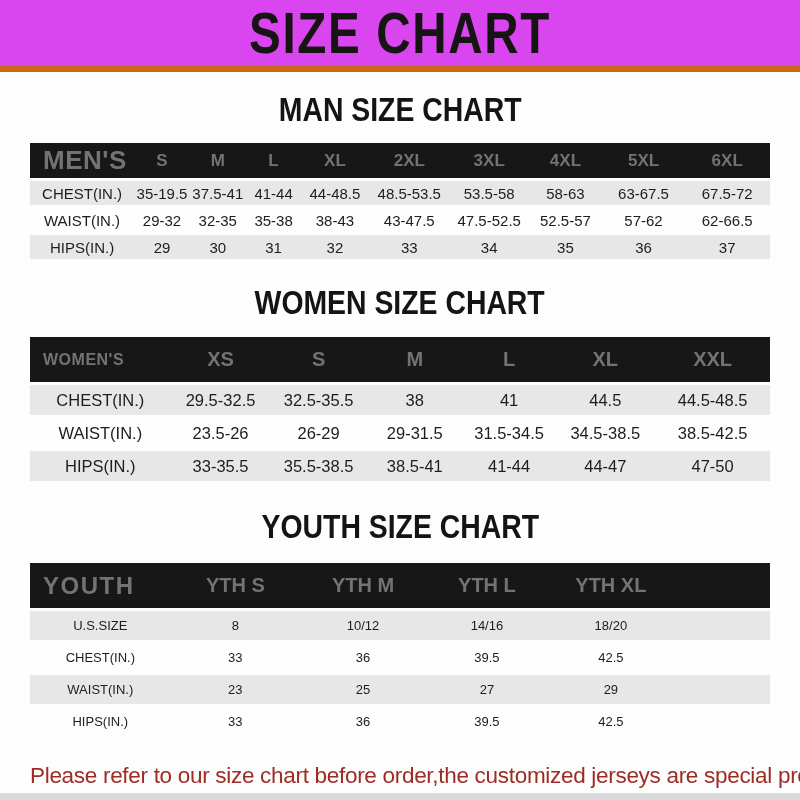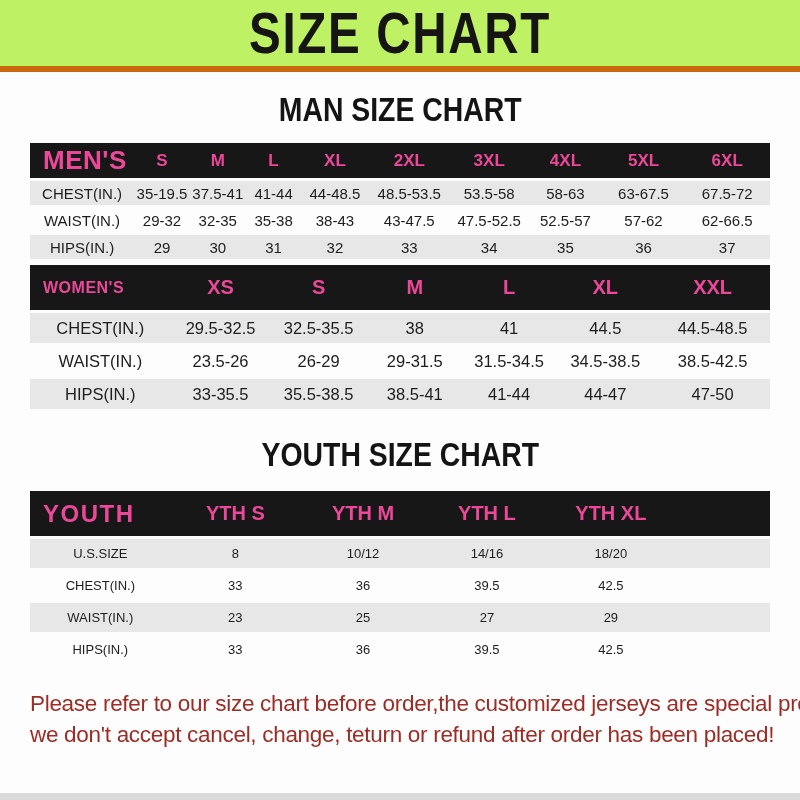--- a/index.html
+++ b/index.html
@@ -7,21 +7,21 @@
     width:800px;height:800px;
     background:#fdfdfd;
     font-family:"Liberation Sans",sans-serif;
     position:relative;
     overflow:hidden;
     -webkit-font-smoothing:antialiased;
   }
   
   .banner{
     height:66px;
-    background:#bef264;
+    background:#d946ef;
     border-bottom:6px solid #c9690f;
     display:flex;align-items:center;justify-content:center;
   }
   .banner-text{
     display:inline-block;
     font-size:58px;
     font-weight:800;
     color:#161514;
     letter-spacing:2px;
     transform:scaleX(.82);
@@ -48,21 +48,21 @@
   
   table.sizes{
     width:740px;
     margin:0 auto;
     border-collapse:separate;
     border-spacing:0 3px;
     table-layout:fixed;
   }
   table.sizes th{
     background:#181717;
-    color:#ec4899;
+    color:#737373;
     font-weight:700;
     text-align:center;
     white-space:nowrap;
     overflow:hidden;
   }
   table.sizes th:first-child{
     text-align:left;
     padding-left:13px;
     letter-spacing:.5px;
   }
@@ -176,20 +176,23 @@
           <td>34</td>
           <td>35</td>
           <td>36</td>
           <td>37</td>
         </tr>
       </tbody>
     </table>
 </section>
 
 <section id="sec-women">
+  <h2 class="section-title">
+    <span class="st">WOMEN SIZE CHART</span>
+  </h2>
   <table class="sizes t-women">
       <colgroup>
         <col style="width: 19%;">
         <col style="width: 13.5%;">
         <col style="width: 13%;">
         <col style="width: 13%;">
         <col style="width: 12.5%;">
         <col style="width: 13.5%;">
         <col style="width: 15.5%;">
       </colgroup>

